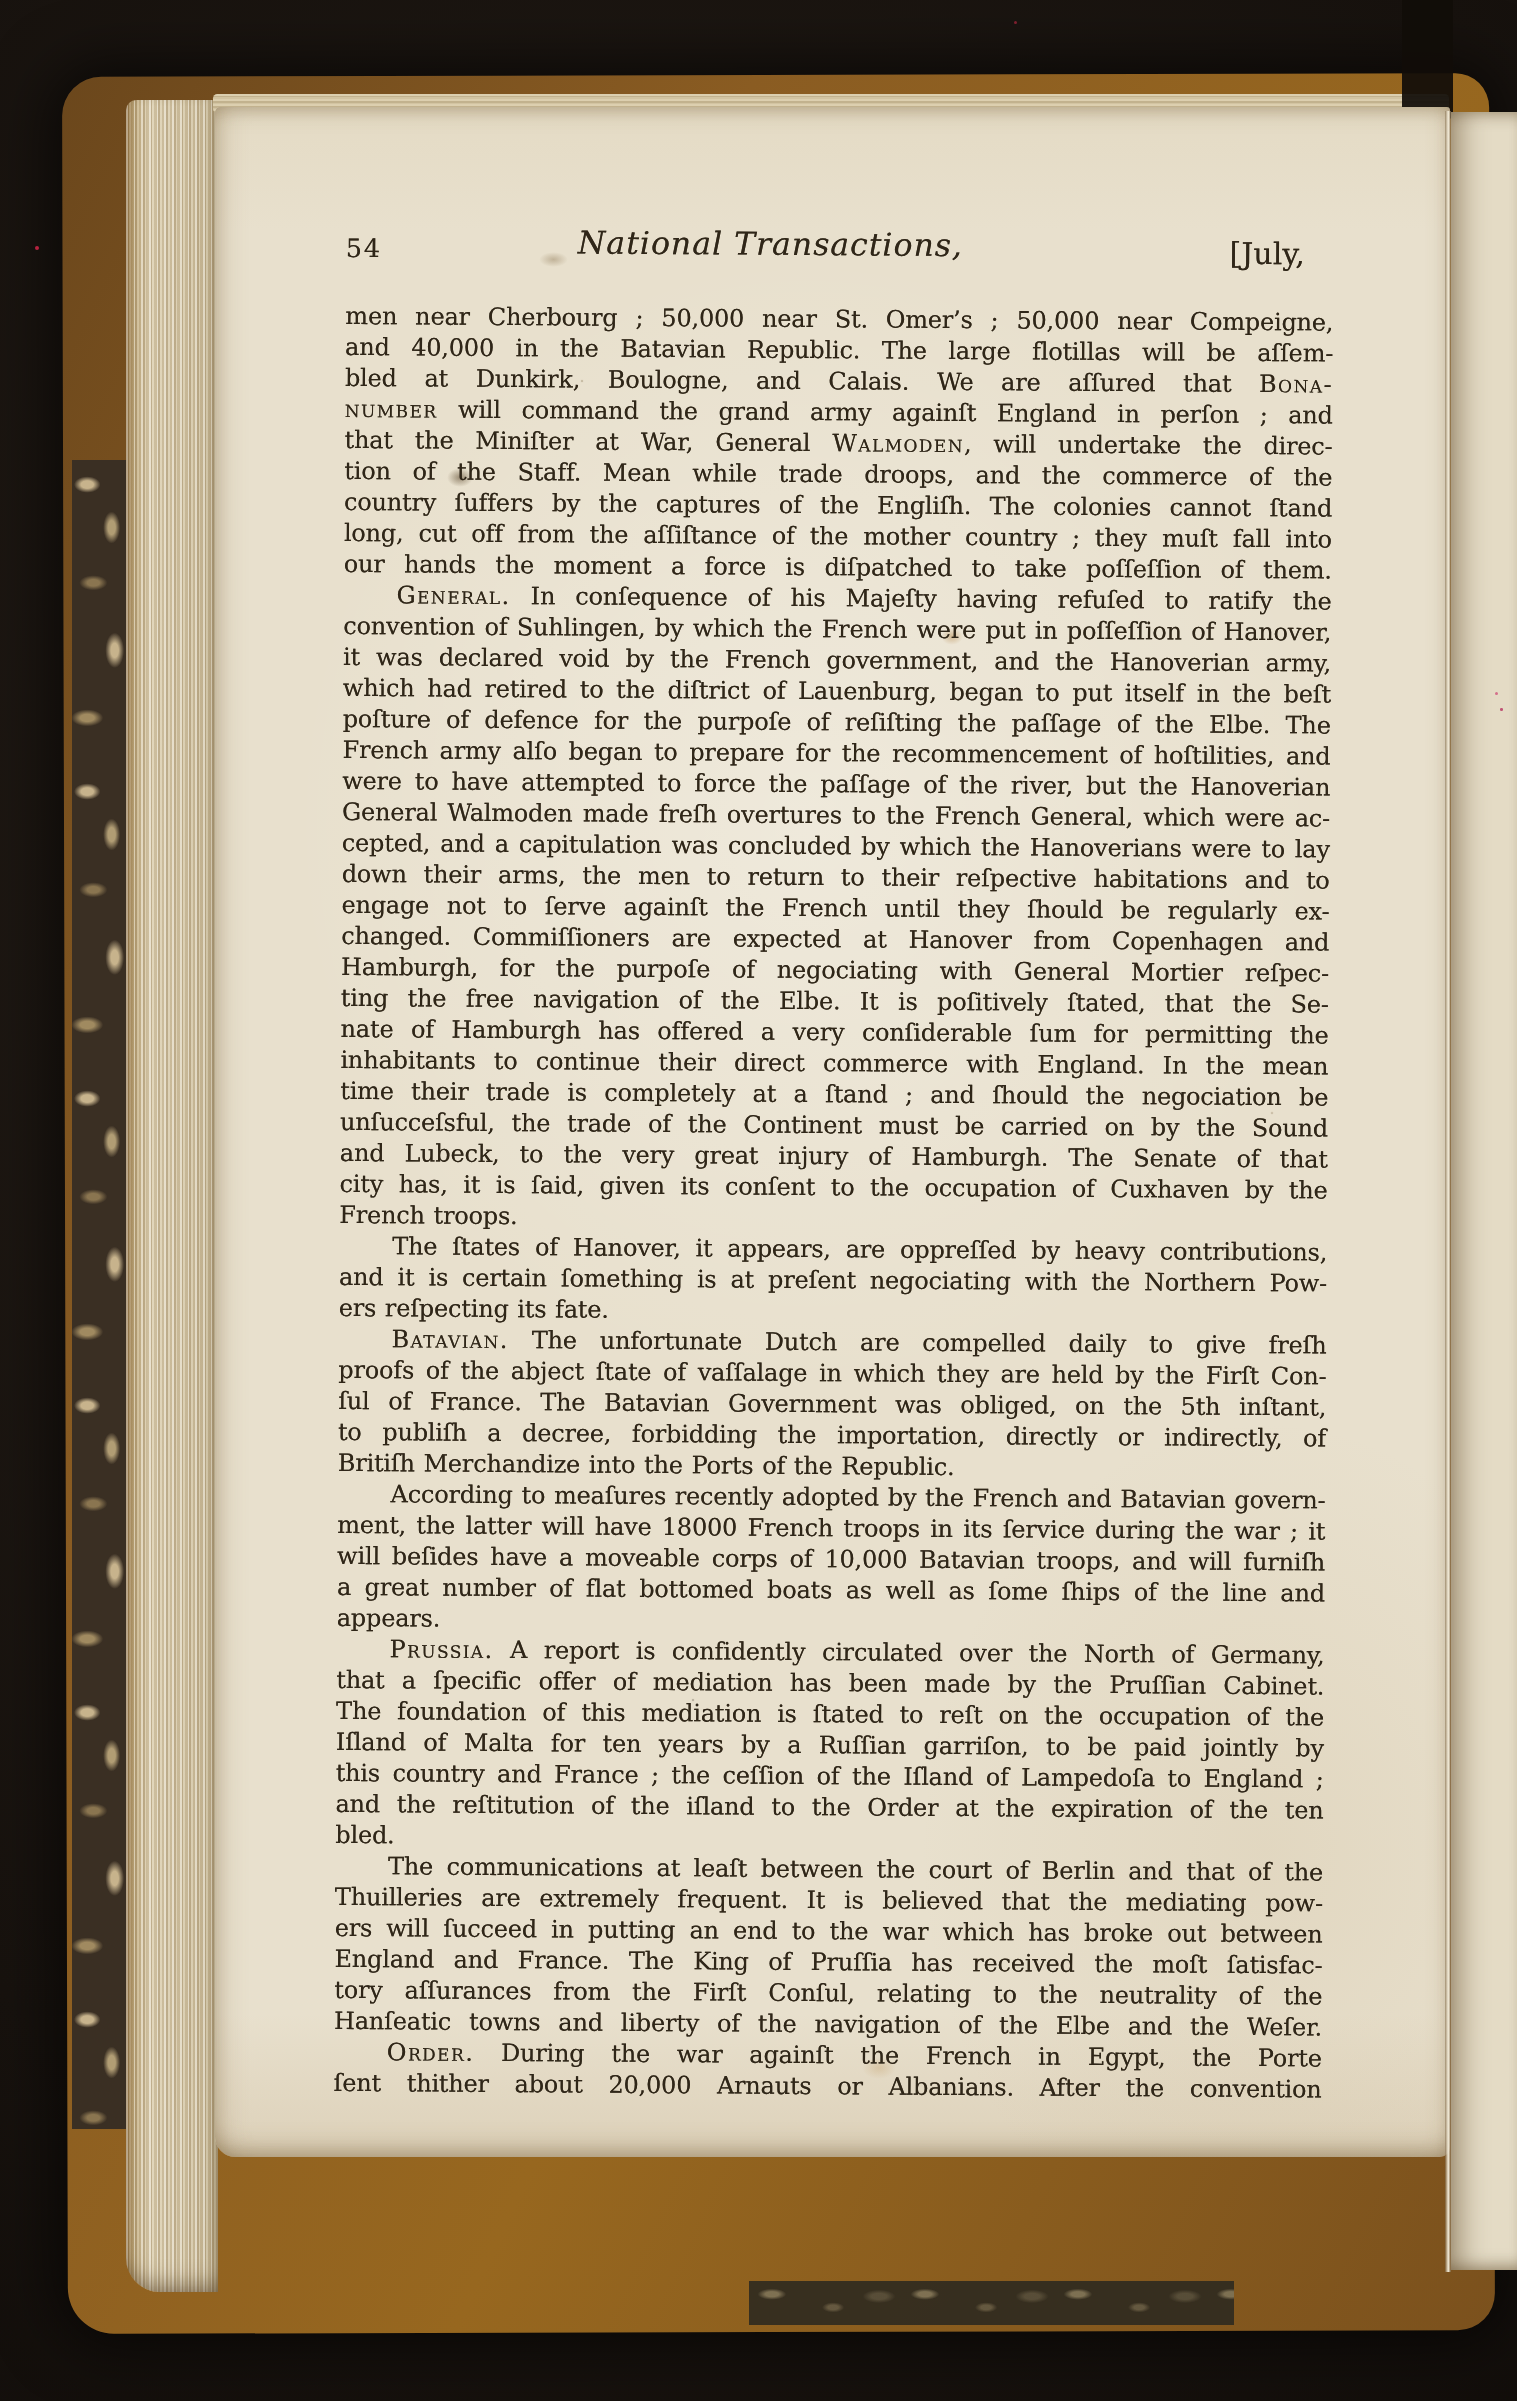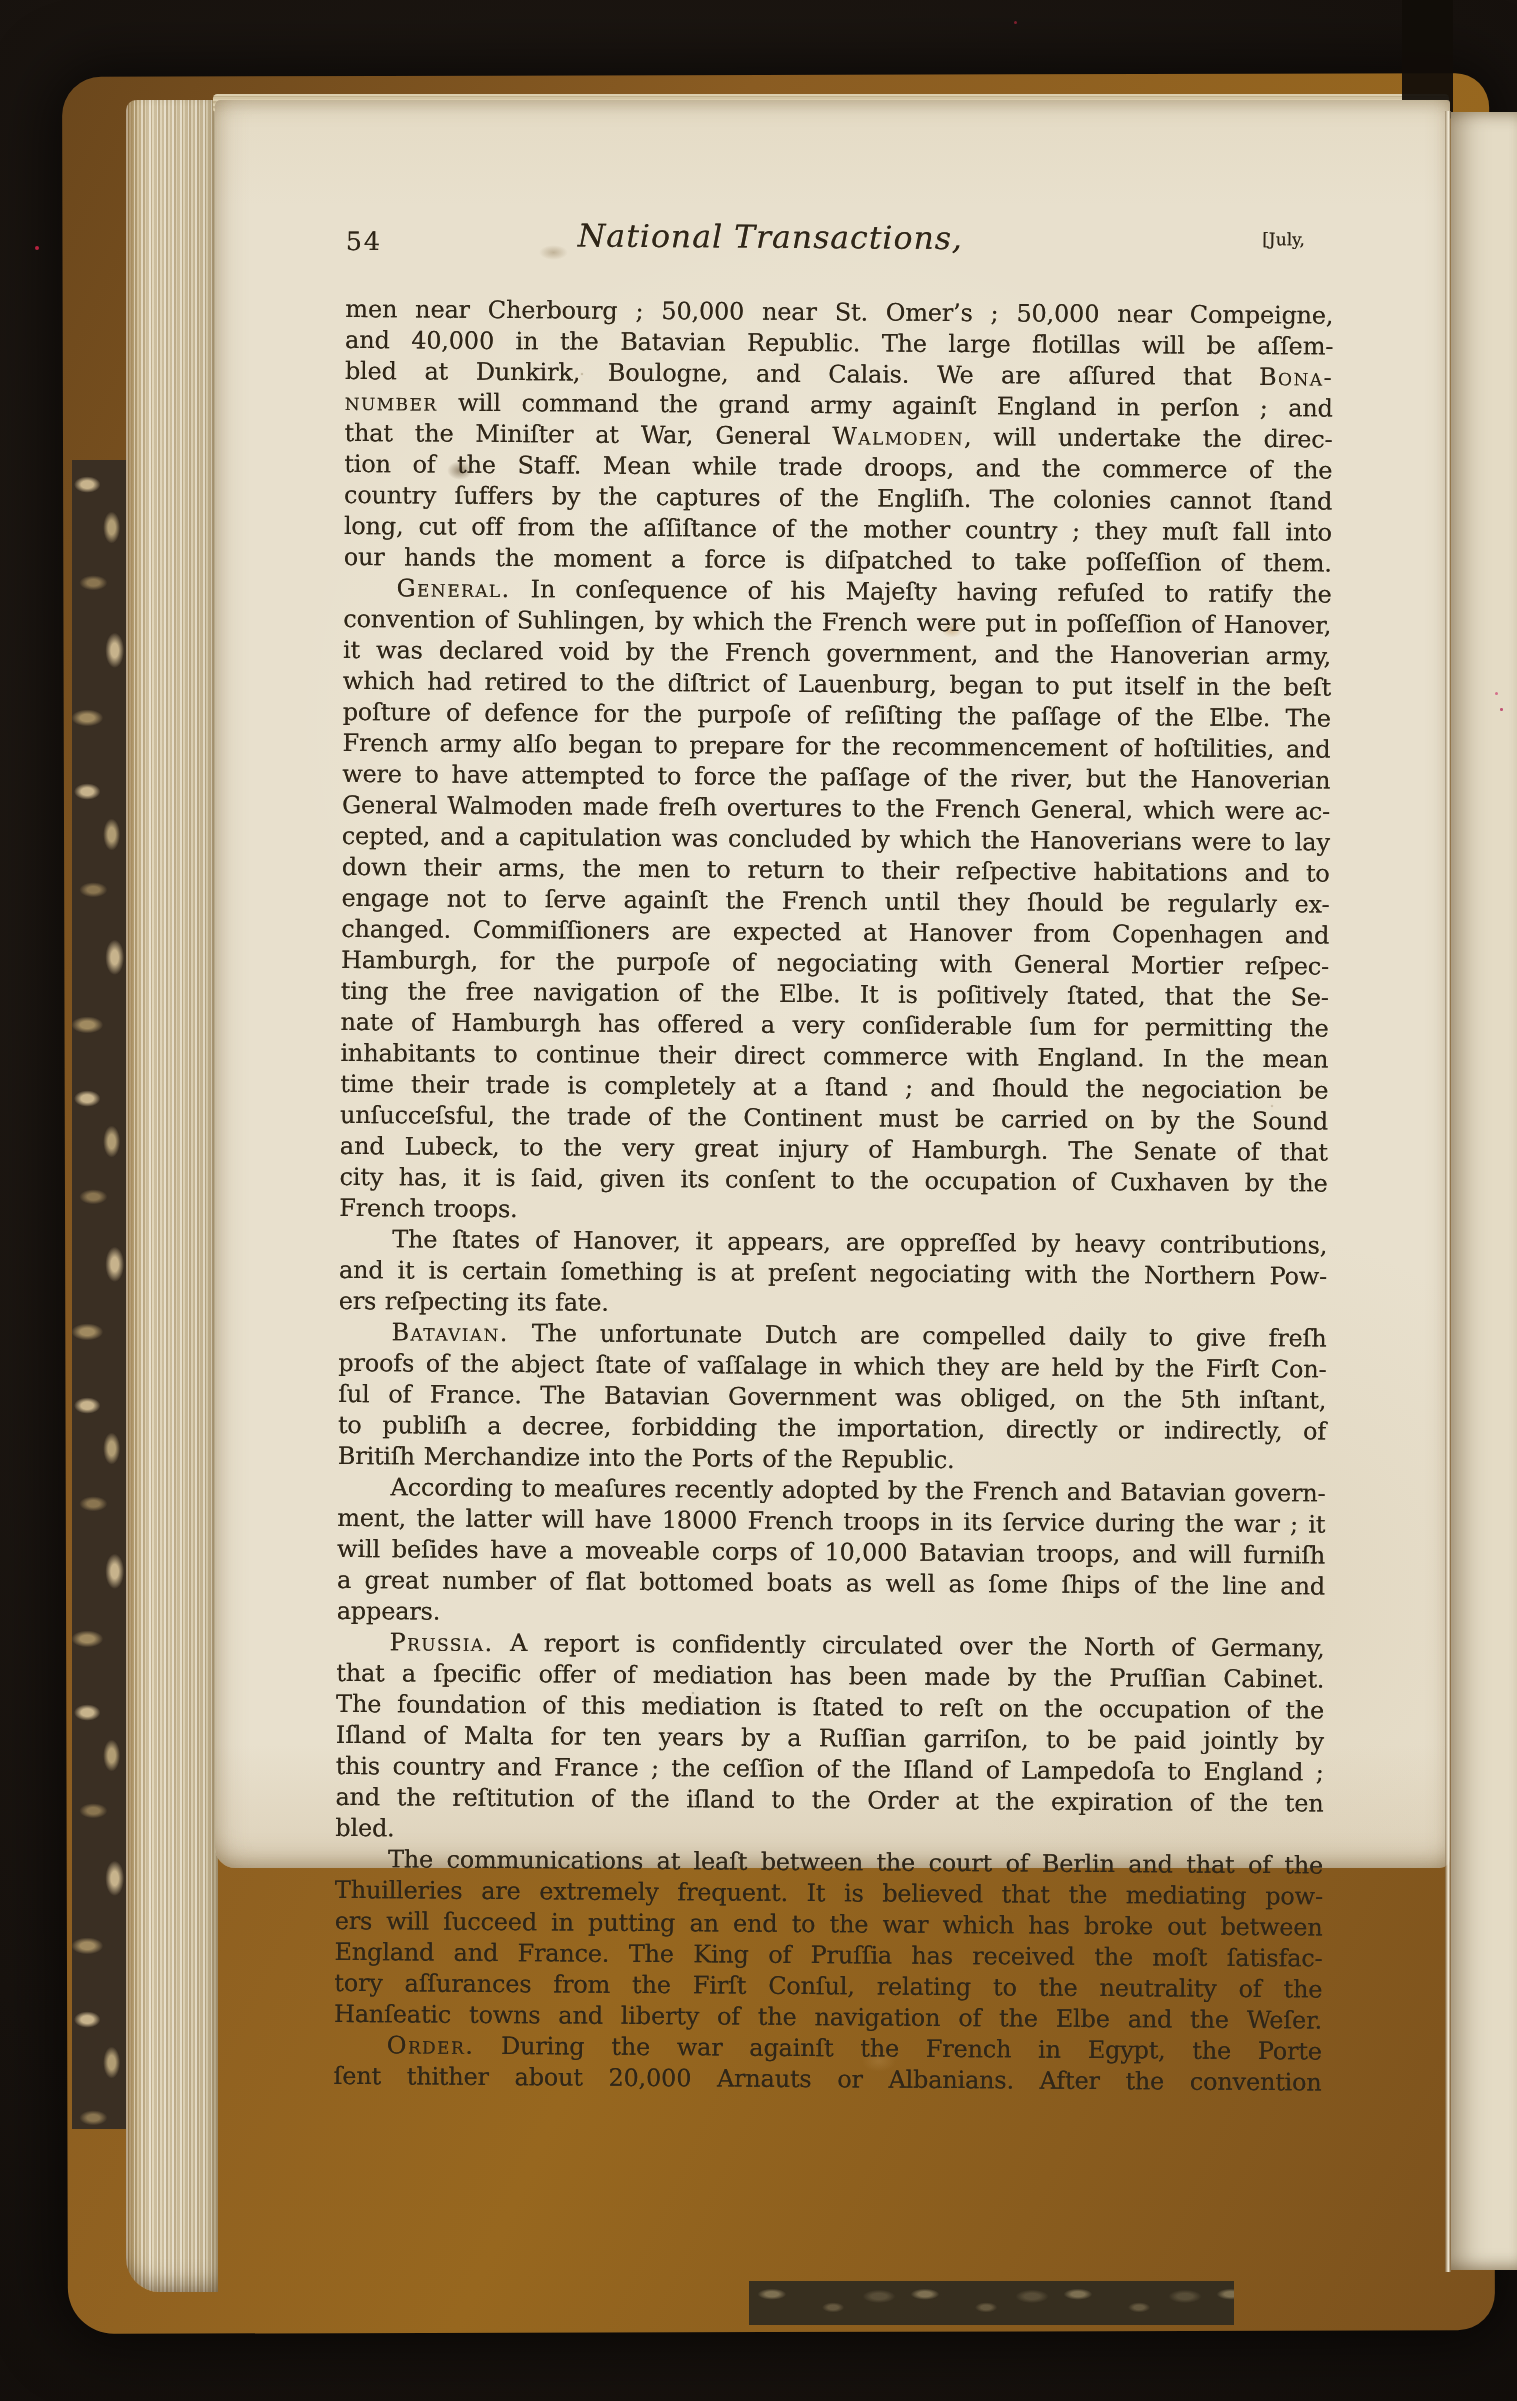--- a/index.html
+++ b/index.html
@@ -31,41 +31,41 @@
     border-radius:10.2px 0 0 34px;
     background:
       repeating-linear-gradient(90deg, rgba(255,255,255,.38) 0 1.7px, rgba(125,100,62,.30) 1.7px 3.4px,
         rgba(255,255,255,.14) 3.4px 5.1px, rgba(125,100,62,.16) 5.1px 7.7px),
       linear-gradient(90deg,#8f6f3e 0%,#c3ad80 9%,#ddd0b1 24%,#d4c6a5 70%,#c9ba97 100%);
     box-shadow:inset -8.5px 0 10.2px -6px rgba(90,70,40,.45), inset 0 -22px 20.4px -13.6px rgba(80,60,35,.5);}
   .top-rim{position:absolute;left:213px;top:94px;width:1236px;height:19px;border-radius:4.3px;
     background:repeating-linear-gradient(180deg,#dccfaf 0 1.7px,#c2b28e 1.7px 3.4px,#d2c4a2 3.4px 5.1px);}
   .spine-shadow{position:absolute;left:1402px;top:0;width:51px;height:121px;background:#110d09;
     opacity:.93;border-radius:0 0 8.5px 10.2px;}
-  .page{position:absolute;left:215px;top:100px;width:1235px;height:1768px;
+  .page{position:absolute;left:215px;top:107px;width:1235px;height:2050px;
     background-color:var(--paper);
     background-image:
       radial-gradient(ellipse 60% 40% at 48% 35%, rgba(255,255,252,.30), rgba(255,255,252,0) 70%),
       radial-gradient(ellipse 40% 30% at 85% 85%, rgba(185,160,115,.14), rgba(185,160,115,0) 70%),
       linear-gradient(180deg, rgba(200,180,135,.12) 0%, rgba(0,0,0,0) 6%, rgba(0,0,0,0) 93%, rgba(170,140,95,.18) 100%);
     border-radius:5.1px 3.4px 10.2px 20.4px;
     box-shadow:inset 0 13.6px 22px -13.6px rgba(130,105,65,.55), inset -13.6px 0 25.5px -17px rgba(130,105,65,.45),
       inset 0 -19px 25.5px -15.3px rgba(120,95,55,.55), inset 20.4px 0 31px -20.4px rgba(130,105,65,.42);}
   .fold{position:absolute;left:1445px;top:111px;width:6px;height:2161px;
     background:linear-gradient(90deg, rgba(120,95,60,.55), #f4edda 55%, rgba(110,85,52,.6));}
   .page2{position:absolute;left:1451px;top:112px;width:66px;height:2158px;background:#e4dbc5;
     box-shadow:inset 24px 0 25.5px -13.6px rgba(100,78,45,.5), inset 0 12px 15.3px -10.2px rgba(100,78,45,.5),
       inset 0 -13.6px 15.3px -10.2px rgba(100,78,45,.55);}
   .content{position:absolute;left:131px;top:116px;width:988px;transform:rotate(0.38deg);
     transform-origin:0 0;color:var(--ink);font-family:"DejaVu Serif",serif;
     text-shadow:0 0 0.5px rgba(47,38,24,.75);}
   .pg-header{position:relative;height:44px;margin-bottom:34px;}
   .pg-num{position:absolute;left:0;top:10.2px;font-size:25.5px;letter-spacing:1.7px;}
   .pg-title{position:absolute;left:232px;top:0;font-style:italic;font-size:31.5px;letter-spacing:1px;}
-  .pg-month{position:absolute;right:29px;top:6.8px;font-size:17px;}
+  .pg-month{position:absolute;right:29px;top:6.8px;font-size:30px;}
   .line{display:block;height:31px;line-height:31px;font-size:24px;
     text-align:justify;text-align-last:justify;letter-spacing:-0.2px;word-spacing:1.3px;white-space:normal;}
   .line.short{text-align-last:left;}
   .line.indent{text-indent:53px;}
   .sc{font-variant:small-caps;letter-spacing:1.4px;}
   .stain{position:absolute;border-radius:50%;}
   .stain.s1{left:232px;top:361px;width:25.5px;height:19px;
     background:radial-gradient(ellipse, rgba(86,66,38,.55), rgba(86,66,38,0) 70%);}
   .stain.s2{left:726px;top:521px;width:22px;height:17px;
     background:radial-gradient(ellipse, rgba(176,128,62,.45), rgba(176,128,62,0) 70%);}

